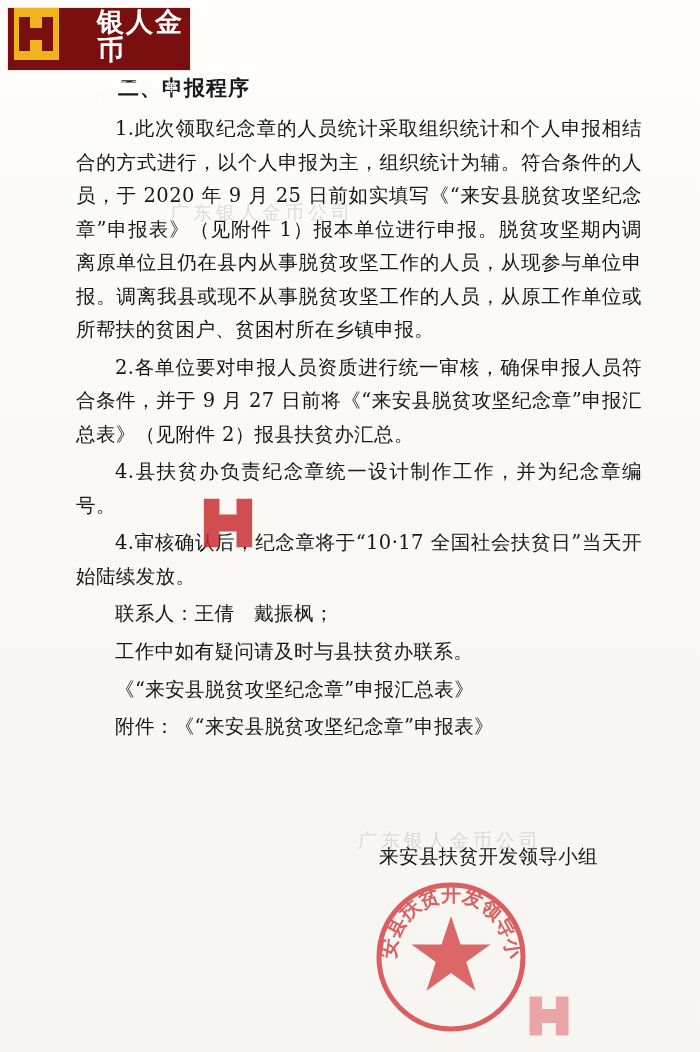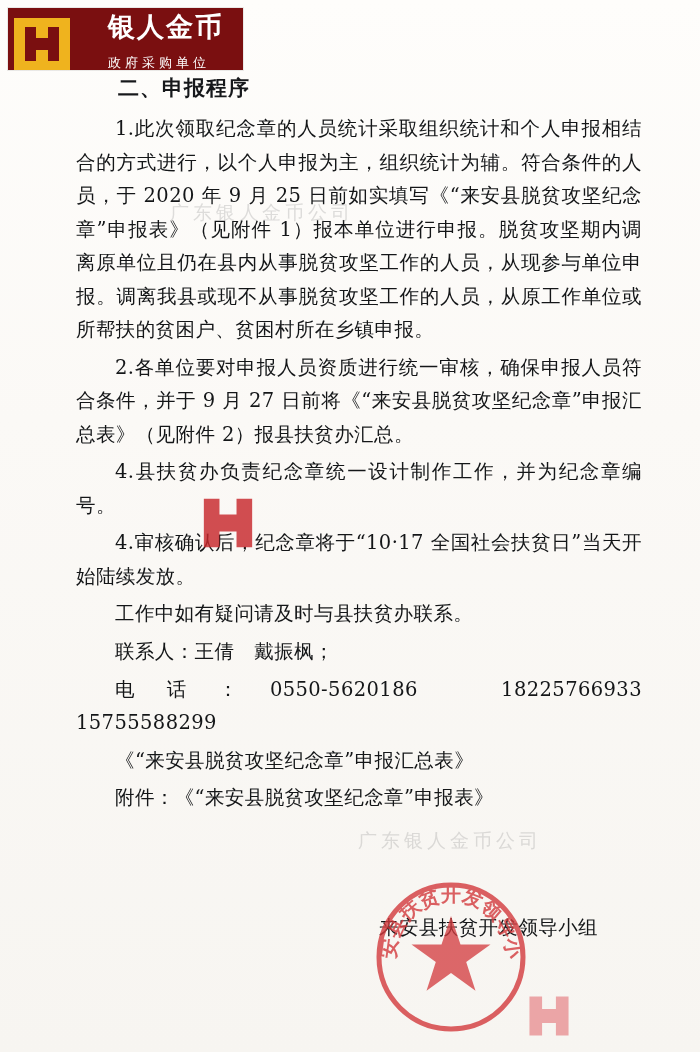--- a/index.html
+++ b/index.html
@@ -20,25 +20,25 @@
     height: 1052px;
     background: linear-gradient(180deg, #fefdfb 0%, #fbf9f6 40%, #f7f5f1 100%);
     overflow: hidden;
   }
 
   
   .logo-badge {
     position: absolute;
     left: 8px;
     top: 8px;
-    width: 235px;
+    width: 182px;
     height: 62px;
     background: #7a0f10;
     display: flex;
-    align-items: flex-end;
+    align-items: flex-start;
     box-shadow: 0 0 0 1px rgba(0,0,0,0.08);
     z-index: 30;
     gap: 28px;
   }
   .logo-mark {
     width: 56px;
     height: 52px;
     margin-left: 6px;
     background: #efb31e;
     display: flex;
@@ -163,23 +163,22 @@
   </div>
 
   <div class="doc-body">
 
     <div class="section-heading">二、申报程序</div>
 
     <p class="para">1.此次领取纪念章的人员统计采取组织统计和个人申报相结合的方式进行，以个人申报为主，组织统计为辅。符合条件的人员，于 2020 年 9 月 25 日前如实填写《“来安县脱贫攻坚纪念章”申报表》（见附件 1）报本单位进行申报。脱贫攻坚期内调离原单位且仍在县内从事脱贫攻坚工作的人员，从现参与单位申报。调离我县或现不从事脱贫攻坚工作的人员，从原工作单位或所帮扶的贫困户、贫困村所在乡镇申报。</p>
     <p class="para">2.各单位要对申报人员资质进行统一审核，确保申报人员符合条件，并于 9 月 27 日前将《“来安县脱贫攻坚纪念章”申报汇总表》（见附件 2）报县扶贫办汇总。</p>
     <p class="para">4.县扶贫办负责纪念章统一设计制作工作，并为纪念章编号。</p>
     <p class="para">4.审核确认后，纪念章将于“10·17 全国社会扶贫日”当天开始陆续发放。</p>
+    <p class="para">联系人：王倩　戴振枫；</p>
     <p class="para">工作中如有疑问请及时与县扶贫办联系。</p>
-    <p class="para">联系人：王倩　戴振枫；</p>
-    <p class="para">电话：0550-5620186　18225766933　15755588299</p>
     <p class="para attach-indent">《“来安县脱贫攻坚纪念章”申报汇总表》</p>
     <p class="para">附件：《“来安县脱贫攻坚纪念章”申报表》</p>
 
     <div class="sign-block">
       <p class="sign-line">来安县扶贫开发领导小组</p>
     </div>
   </div>
 
   <div class="wm wm-text" style="left:170px; top:200px;">广东银人金币公司</div>
   <div class="wm wm-text" style="left:358px; top:828px;">广东银人金币公司</div>

